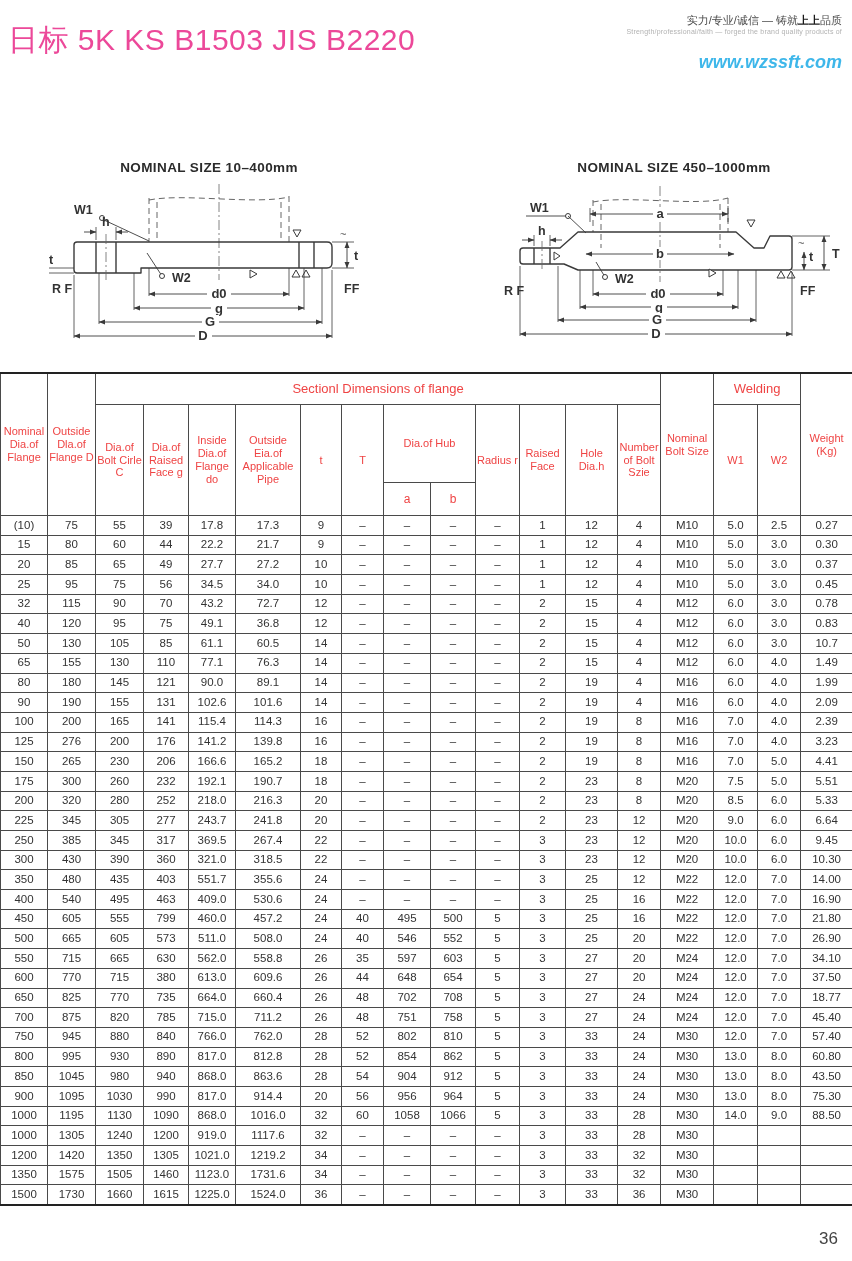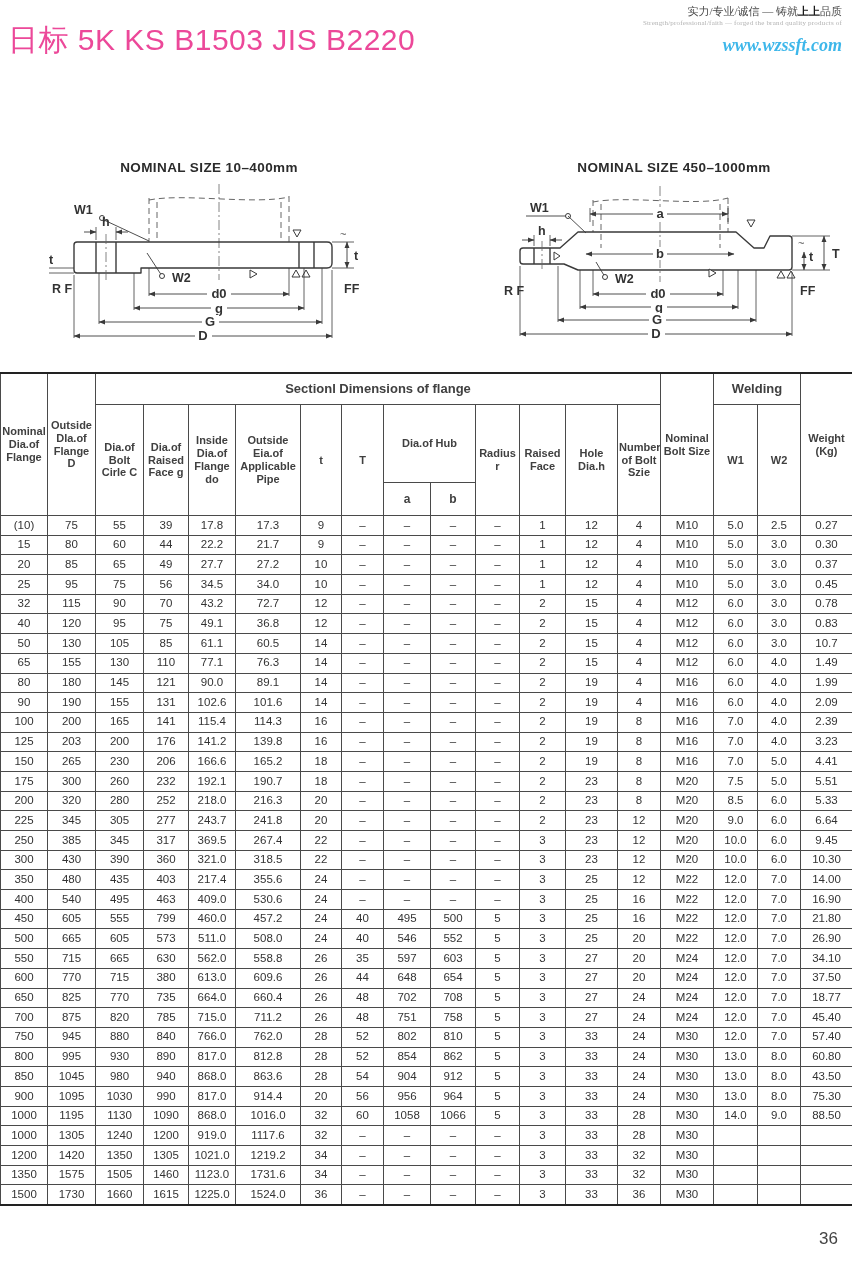--- a/index.html
+++ b/index.html
@@ -2,25 +2,25 @@
 <html><head>
 <meta charset="utf-8">
 <style>
   html,body{margin:0;padding:0;}
   body{
     width:852px;height:1261px;position:relative;overflow:hidden;
     background:#ffffff;color:#3a3a3a;
     font-family:"Liberation Sans", sans-serif;
   }
   
-  .brand{position:absolute;top:5px;right:10px;text-align:right;line-height:1.25;font-family:Liberation Serif, serif;}
+  .brand{position:absolute;top:14px;right:10px;text-align:right;line-height:1.25;}
   .slogan-cn{font-size:11px;color:#4a4a4a;}
   .slogan-cn .b{font-weight:bold;color:#1a1a1a;}
   .slogan-en{font-size:7px;color:#b2b2b2;letter-spacing:.2px;}
-  .website{font-size:18px;font-style:italic;font-weight:bold;color:#3eb7ea;margin-top:6px;}
+  .website{font-size:18px;font-style:italic;font-weight:bold;color:#3eb7ea;margin-top:14px;}
   
   .page-title{
     margin:20px 0 0 8px;font-size:30px;font-weight:400;color:#ec4899;
     letter-spacing:.5px;
   }
   
   .diagrams{display:flex;justify-content:space-between;align-items:flex-start;
     margin-top:95px;padding:0 2px 0 44px;}
   svg{display:block;}
   svg text{font-family:"Liberation Sans",sans-serif;fill:#333;}
@@ -39,21 +39,21 @@
   .wbg{fill:#fff;}
   
   table{
     border-collapse:collapse;table-layout:fixed;width:852px;margin-top:28px;
     border-top:2px solid #222;border-bottom:2px solid #222;
   }
   th,td{
     border:1px solid #4a4a4a;text-align:center;vertical-align:middle;
     padding:0 1px;overflow:hidden;
   }
-  th{font-weight:bold;font-size:11px;line-height:1.18;color:#404040;}
+  th{font-weight:normal;font-size:11px;line-height:1.18;color:#ef4444;}
   th.group{font-size:13px;height:30px;}
   thead tr.mid th{height:77px;}
   thead tr.sub th{height:32px;font-size:12px;}
   td{font-size:11.5px;height:18.7px;color:#333;line-height:1;}
   
   .page-number{position:absolute;right:14px;bottom:12px;font-size:17px;color:#444;}
 </style>
 </head>
 <body>
 
@@ -501,21 +501,21 @@
         <td>2</td>
         <td>19</td>
         <td>8</td>
         <td>M16</td>
         <td>7.0</td>
         <td>4.0</td>
         <td>2.39</td>
       </tr>
       <tr>
         <td>125</td>
-        <td>203</td>
+        <td>276</td>
         <td>200</td>
         <td>176</td>
         <td>141.2</td>
         <td>139.8</td>
         <td>16</td>
         <td>–</td>
         <td>–</td>
         <td>–</td>
         <td>–</td>
         <td>2</td>
@@ -644,21 +644,21 @@
         <td>M20</td>
         <td>10.0</td>
         <td>6.0</td>
         <td>10.30</td>
       </tr>
       <tr>
         <td>350</td>
         <td>480</td>
         <td>435</td>
         <td>403</td>
-        <td>217.4</td>
+        <td>551.7</td>
         <td>355.6</td>
         <td>24</td>
         <td>–</td>
         <td>–</td>
         <td>–</td>
         <td>–</td>
         <td>3</td>
         <td>25</td>
         <td>12</td>
         <td>M22</td>

